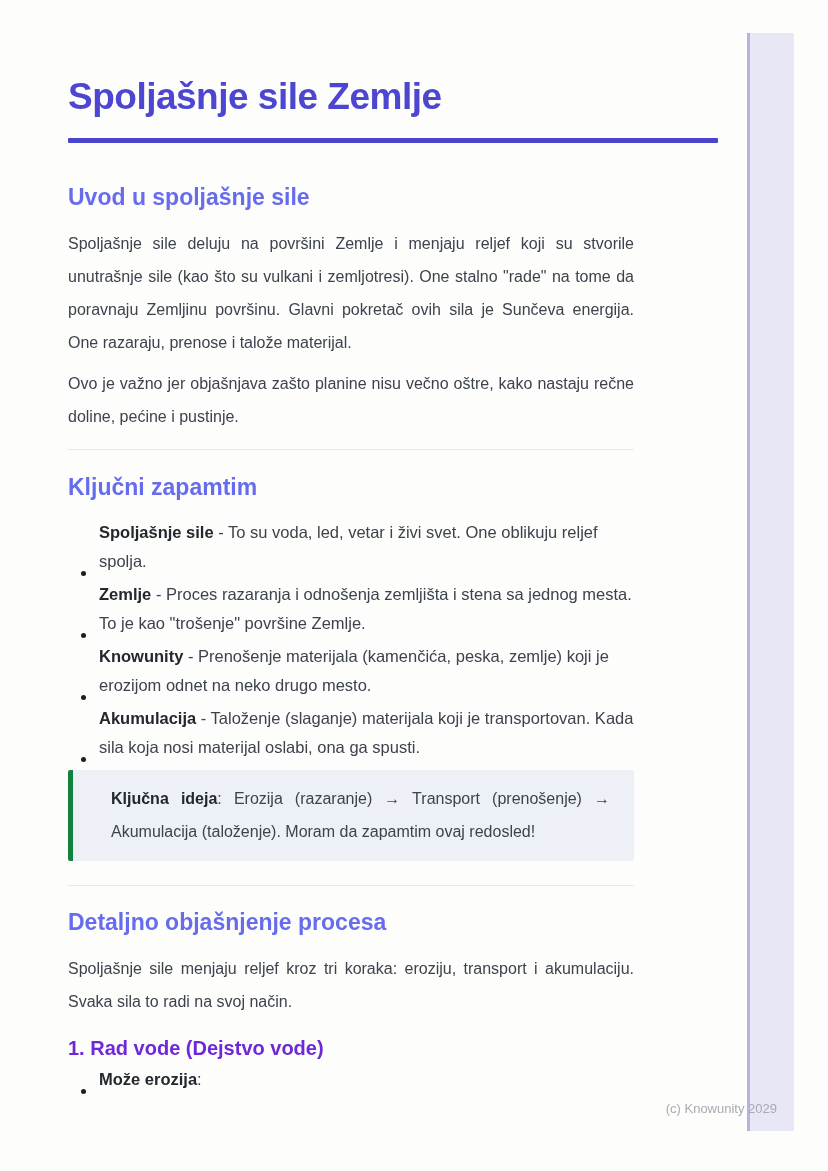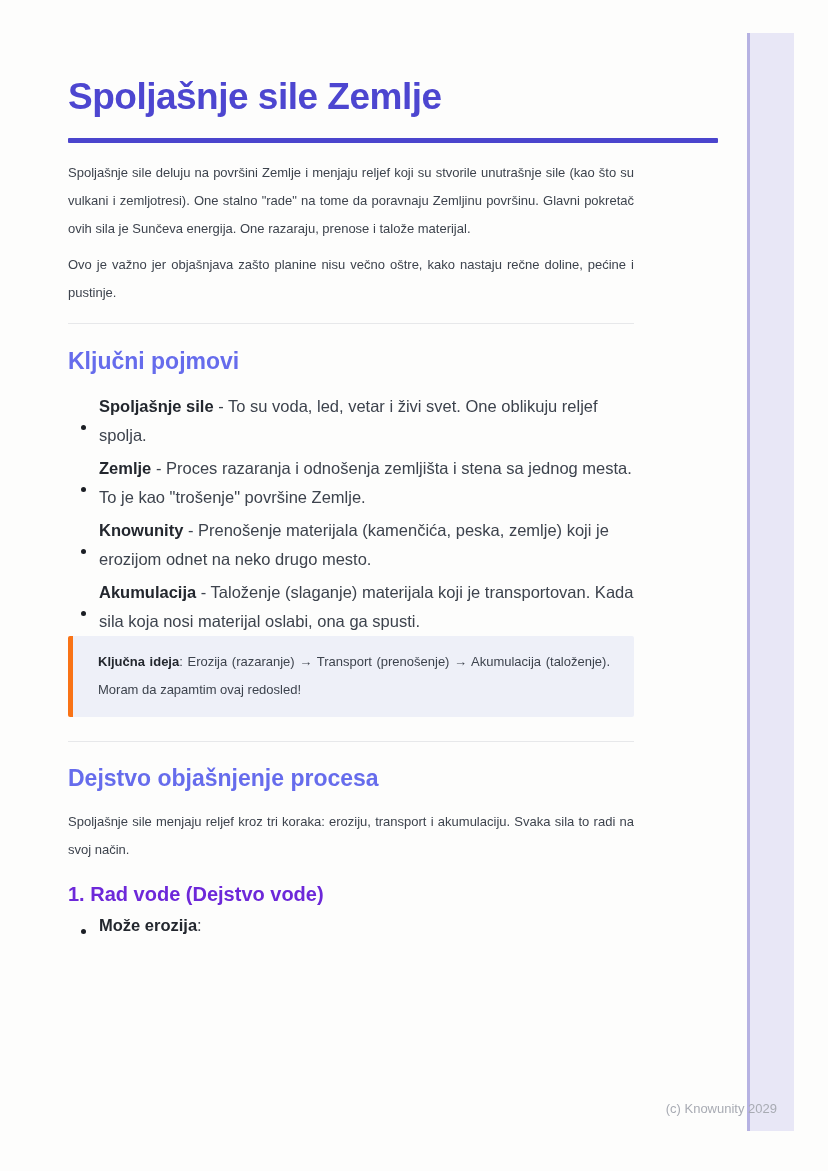--- a/index.html
+++ b/index.html
@@ -42,57 +42,58 @@
   .h2-terms   { margin-top: 23px; }
   .h2-process { margin-top: 22px; }
   .h3 {
     font-size: 20px;
     line-height: 24px;
     font-weight: bold;
     color: #6d28d9;
     margin: 18px 0 0 0;
   }
   .para {
-    font-size: 13px;
-    line-height: 28px;
+    font-size: 16px;
+    line-height: 33px;
     text-align: justify;
     margin: 16px 0 0 0;
     color: #3d434d;
   }
   .para-tight { margin-top: 8px; }
   .divider {
     height: 1px;
     background: #e7e8ea;
     margin-top: 16px;
     border: none;
   }
   .divider-2 { margin-top: 24px; }
   .term-list { margin-top: 17px; }
   .li {
     display: flex;
-    align-items: center;
+    align-items: flex-end;
     margin-top: 4px;
     font-size: 16.5px;
     line-height: 29px;
   }
   .li:first-child { margin-top: 0; }
   .dot {
     flex: none;
     width: 5px; height: 5px;
     border-radius: 50%;
     background: #1b1e24;
     margin: 12px 13px 0 13px;
   }
   .li-text { flex: 1; }
   .li-term { font-weight: bold; color: #23272e; }
   .callout {
+    margin-top: 8px;
     background: #eef0f8;
-    border-left: 5px solid #f97316;
+    border-left: 5px solid #15803d;
     border-radius: 2px;
-    padding: 12px 24px 13px 25px;
+    padding: 12px 24px 13px 38px;
   }
   .callout .para { margin: 0; }
   .callout-label { font-weight: bold; color: #23272e; }
   .last-bullet { margin-top: 5px; }
   .side-strip {
     position: absolute;
     left: 747px; top: 33px;
     width: 44px; height: 1098px;
     background: #e8e7f6;
     border-left: 3px solid #b6b2e2;
@@ -108,26 +109,27 @@
   }
 </style>
 </head>
 <body>
 
 <div class="content">
 
   <h1 class="doc-title">Spoljašnje sile Zemlje</h1>
   <div class="title-rule"></div>
 
+  <h2 class="h2 h2-intro">Uvod u spoljašnje sile</h2>
   <p class="para">Spoljašnje sile deluju na površini Zemlje i menjaju reljef koji su stvorile unutrašnje sile (kao što su vulkani i zemljotresi). One stalno "rade" na tome da poravnaju Zemljinu površinu. Glavni pokretač ovih sila je Sunčeva energija. One razaraju, prenose i talože materijal.</p>
   <p class="para para-tight">Ovo je važno jer objašnjava zašto planine nisu večno oštre, kako nastaju rečne doline, pećine i pustinje.</p>
 
   <div class="divider"></div>
 
-  <h2 class="h2 h2-terms">Ključni pojmovi</h2>
+  <h2 class="h2 h2-terms">Ključni zapamtim</h2>
 
   <div class="term-list">
     <div class="li">
       <span class="dot"></span>
       <span class="li-text"><b class="li-term">Spoljašnje sile</b> <span>- To su voda, led, vetar i živi svet. One oblikuju reljef spolja.</span></span>
     </div>
     <div class="li">
       <span class="dot"></span>
       <span class="li-text"><b class="li-term">Zemlje</b> <span>- Proces razaranja i odnošenja zemljišta i stena sa jednog mesta. To je kao "trošenje" površine Zemlje.</span></span>
     </div>
@@ -140,21 +142,21 @@
       <span class="li-text"><b class="li-term">Akumulacija</b> <span>- Taloženje (slaganje) materijala koji je transportovan. Kada sila koja nosi materijal oslabi, ona ga spusti.</span></span>
     </div>
   </div>
 
   <div class="callout">
     <p class="para"><b class="callout-label">Ključna ideja</b><span>: Erozija (razaranje) → Transport (prenošenje) → Akumulacija (taloženje). Moram da zapamtim ovaj redosled!</span></p>
   </div>
 
   <div class="divider divider-2"></div>
 
-  <h2 class="h2 h2-process">Dejstvo objašnjenje procesa</h2>
+  <h2 class="h2 h2-process">Detaljno objašnjenje procesa</h2>
   <p class="para">Spoljašnje sile menjaju reljef kroz tri koraka: eroziju, transport i akumulaciju. Svaka sila to radi na svoj način.</p>
 
   <h3 class="h3">1. Rad vode (Dejstvo vode)</h3>
 
   <div class="li last-bullet">
     <span class="dot"></span>
     <span class="li-text"><b class="li-term">Može erozija</b><span>:</span></span>
   </div>
 
 </div>

